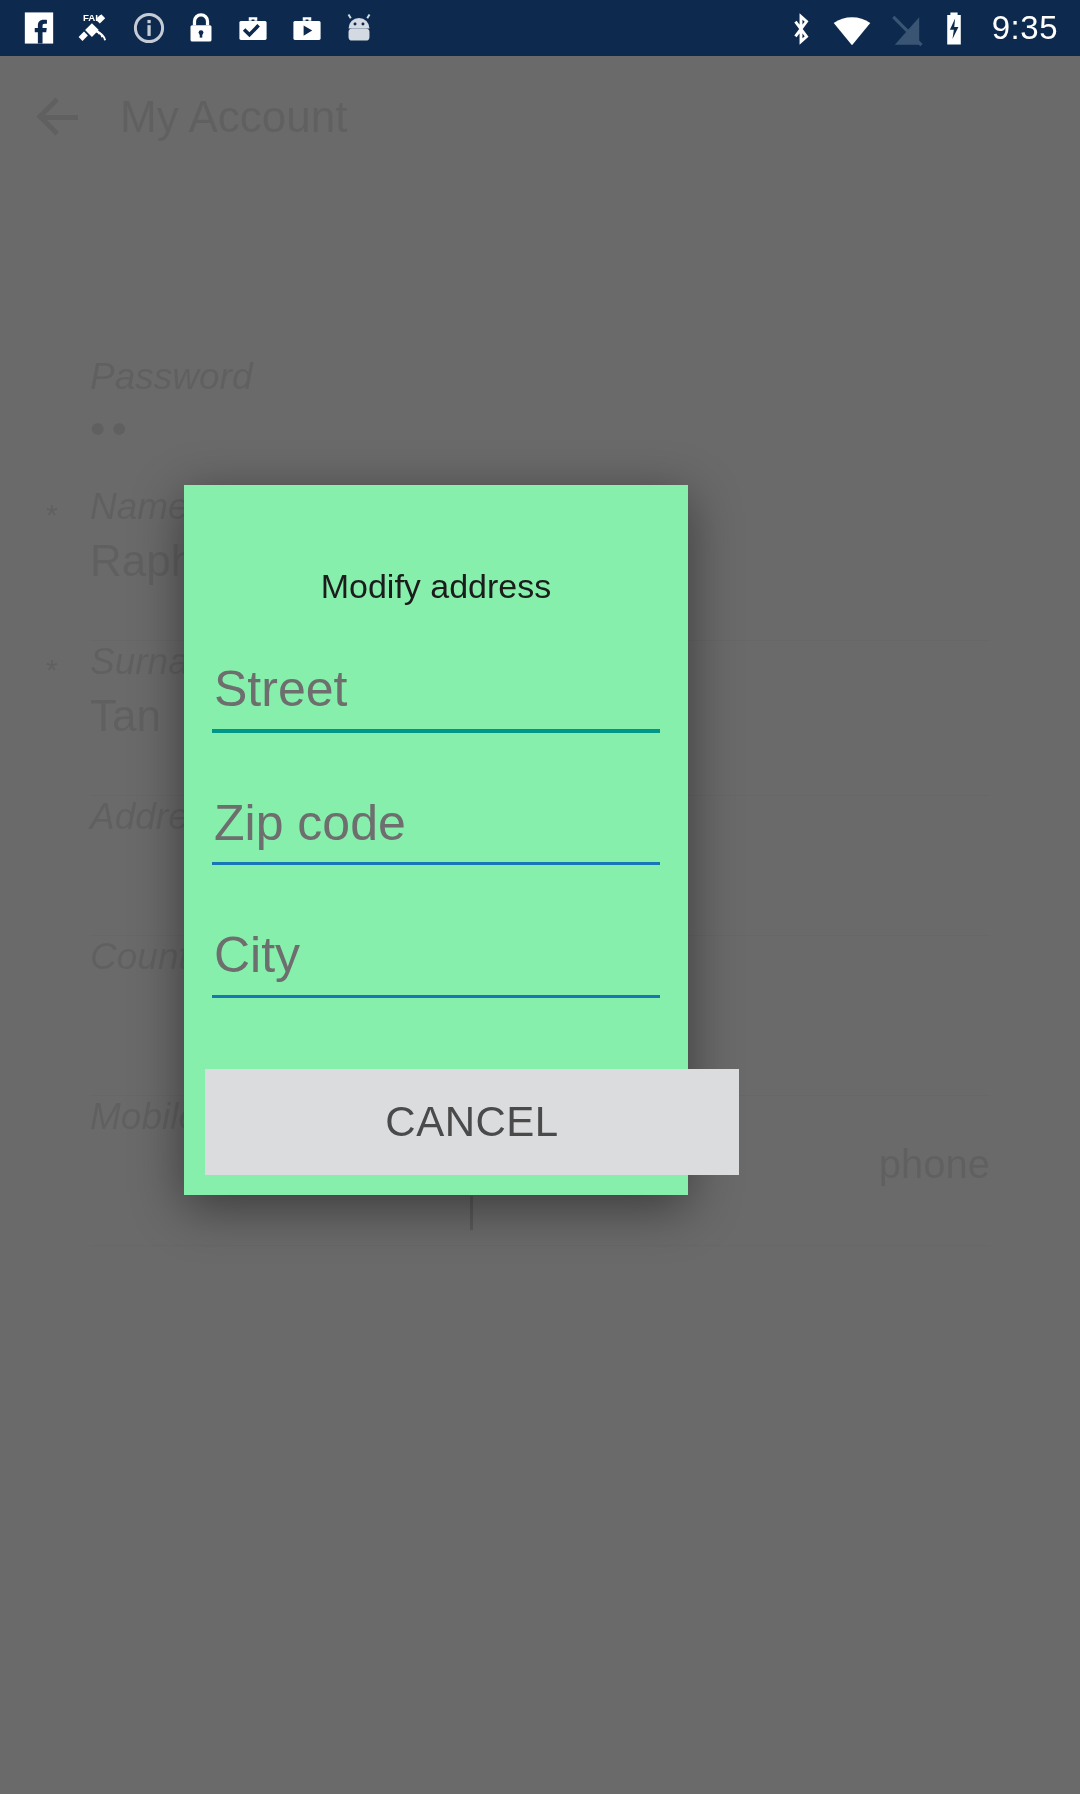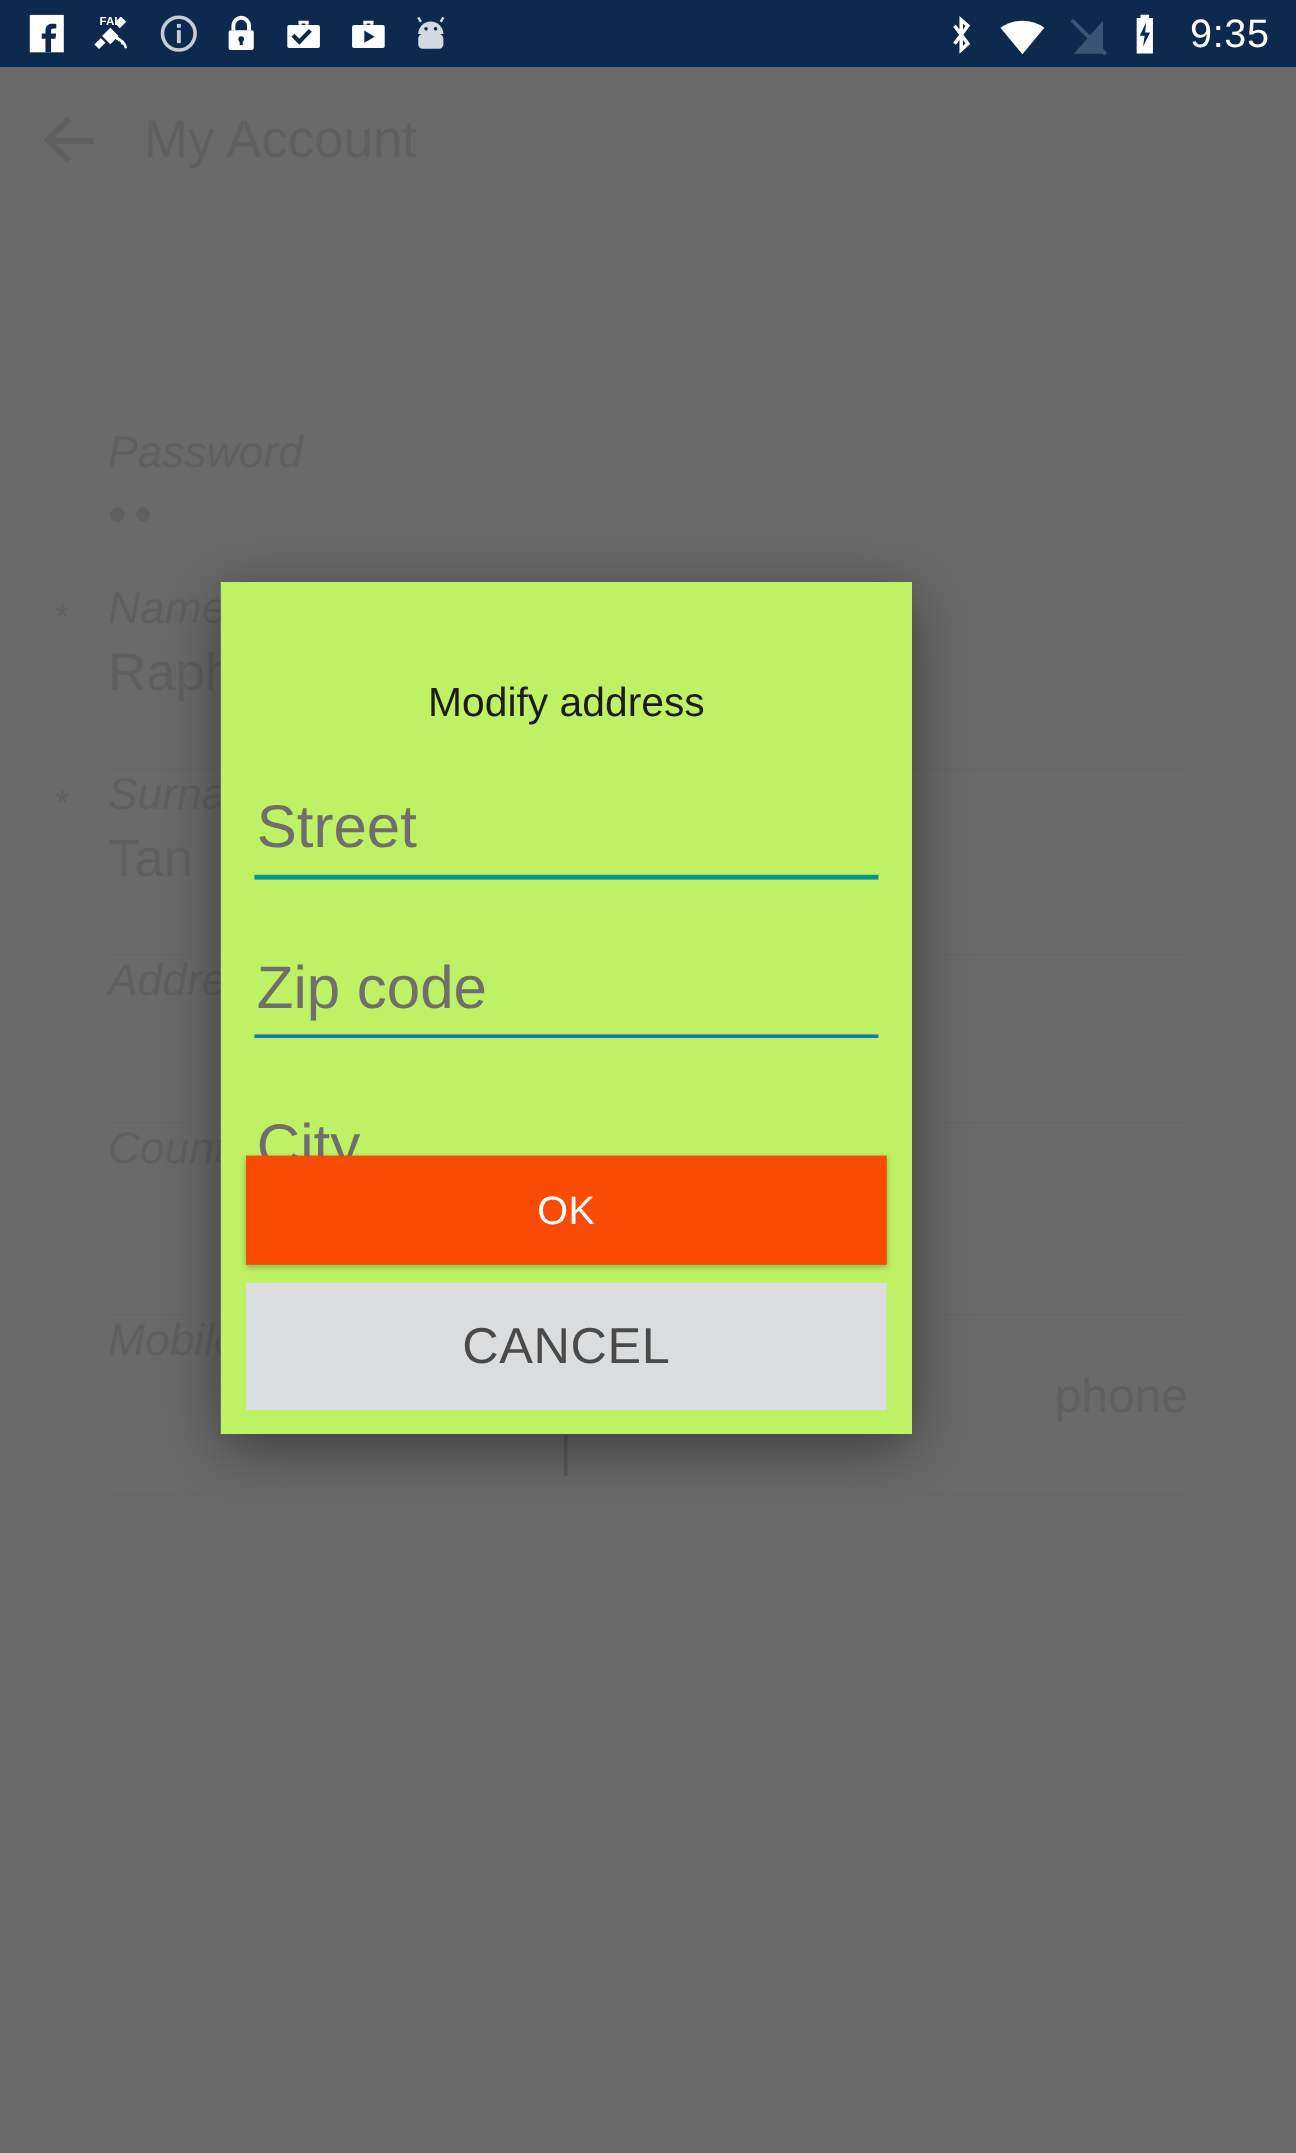--- a/index.html
+++ b/index.html
@@ -53,22 +53,22 @@
   }
   .bg-label{ font-size:37px; font-style:italic; color:#000; }
   .bg-value{ font-size:44px; color:#000; margin-top:8px; }
   .bg-right{ position:absolute; right:0; top:46px; font-size:40px; color:#000; }
   #bg-pwd-row{ position:absolute; left:90px; top:300px; width:900px; }
   #bg-pwd-label{ font-size:37px; font-style:italic; color:#000; }
   #bg-pwd-dots{ font-size:44px; color:#000; letter-spacing:6px; margin-top:6px; }
 
   
   #dialog{
-    position:absolute; left:184px; top:485px; width:576px; height:710px;
-    background:#bef264;
+    position:absolute; left:184px; top:485px; width:504px; height:710px;
+    background:#86efac;
     box-shadow:0 12px 48px rgba(0,0,0,.45);
   }
   #dialog-title{
     text-align:center; font-size:34px; color:#1c1c1c;
     padding-top:84px; line-height:1;
   }
 
   .field{ position:relative; margin:0 28px; }
   .field-text{
     font-size:50px; color:#6e6e6e; padding:14px 0 10px 2px;
@@ -245,18 +245,17 @@
     <div class="field" id="f-zip">
       <div class="field-text">Zip code</div>
       <div class="underline u-normal"></div>
     </div>
 
     <div class="field" id="f-city">
       <div class="field-text">City</div>
       <div class="underline u-normal"></div>
     </div>
 
-    <button id="btn-ok">OK</button>
     <button id="btn-cancel">CANCEL</button>
 
   </div>
 
 </div>
 
 </body></html>

